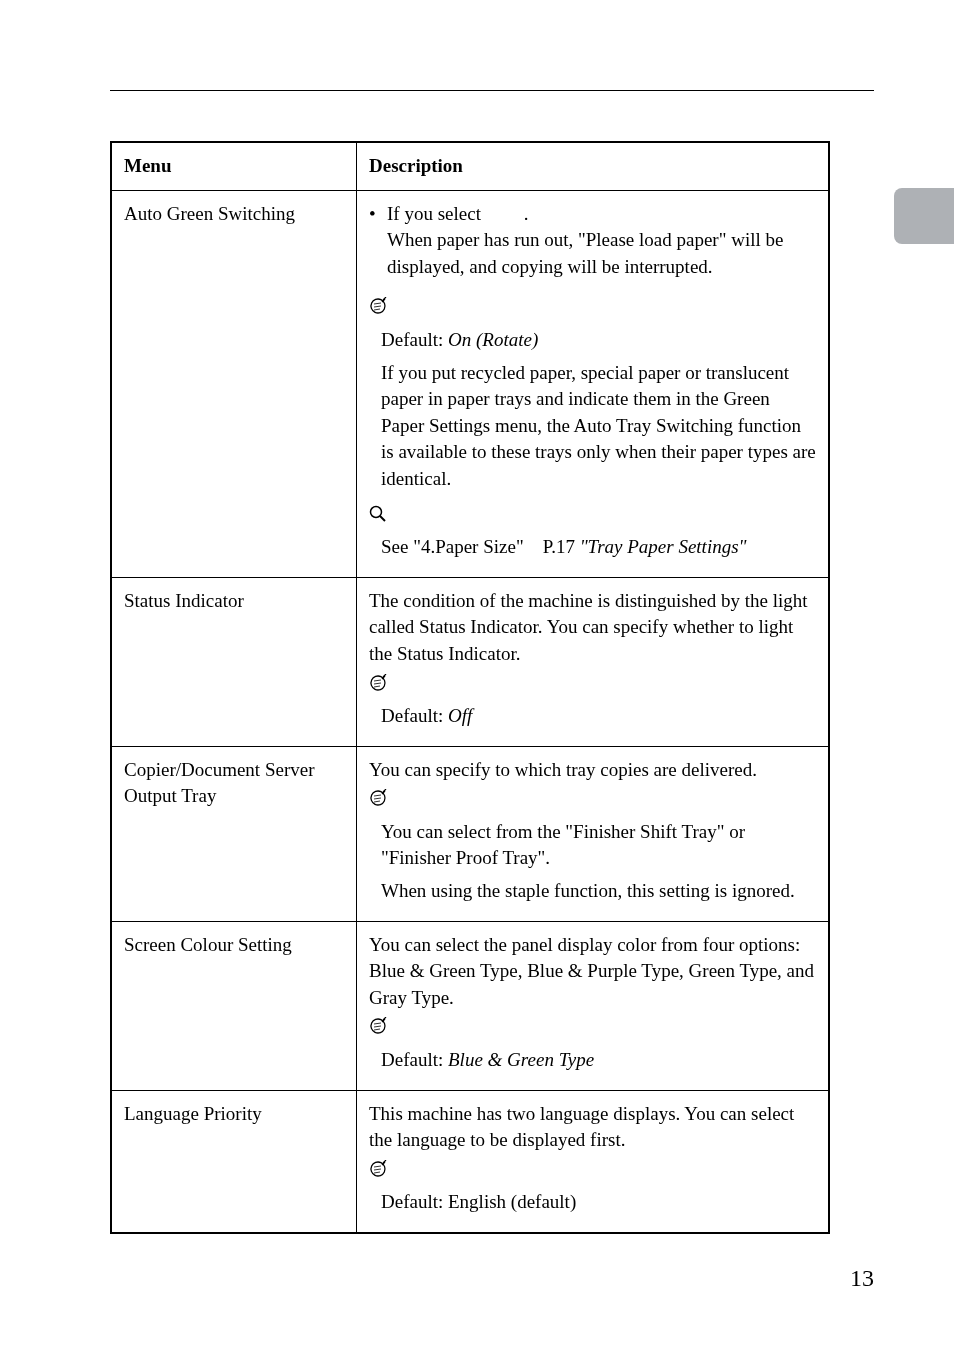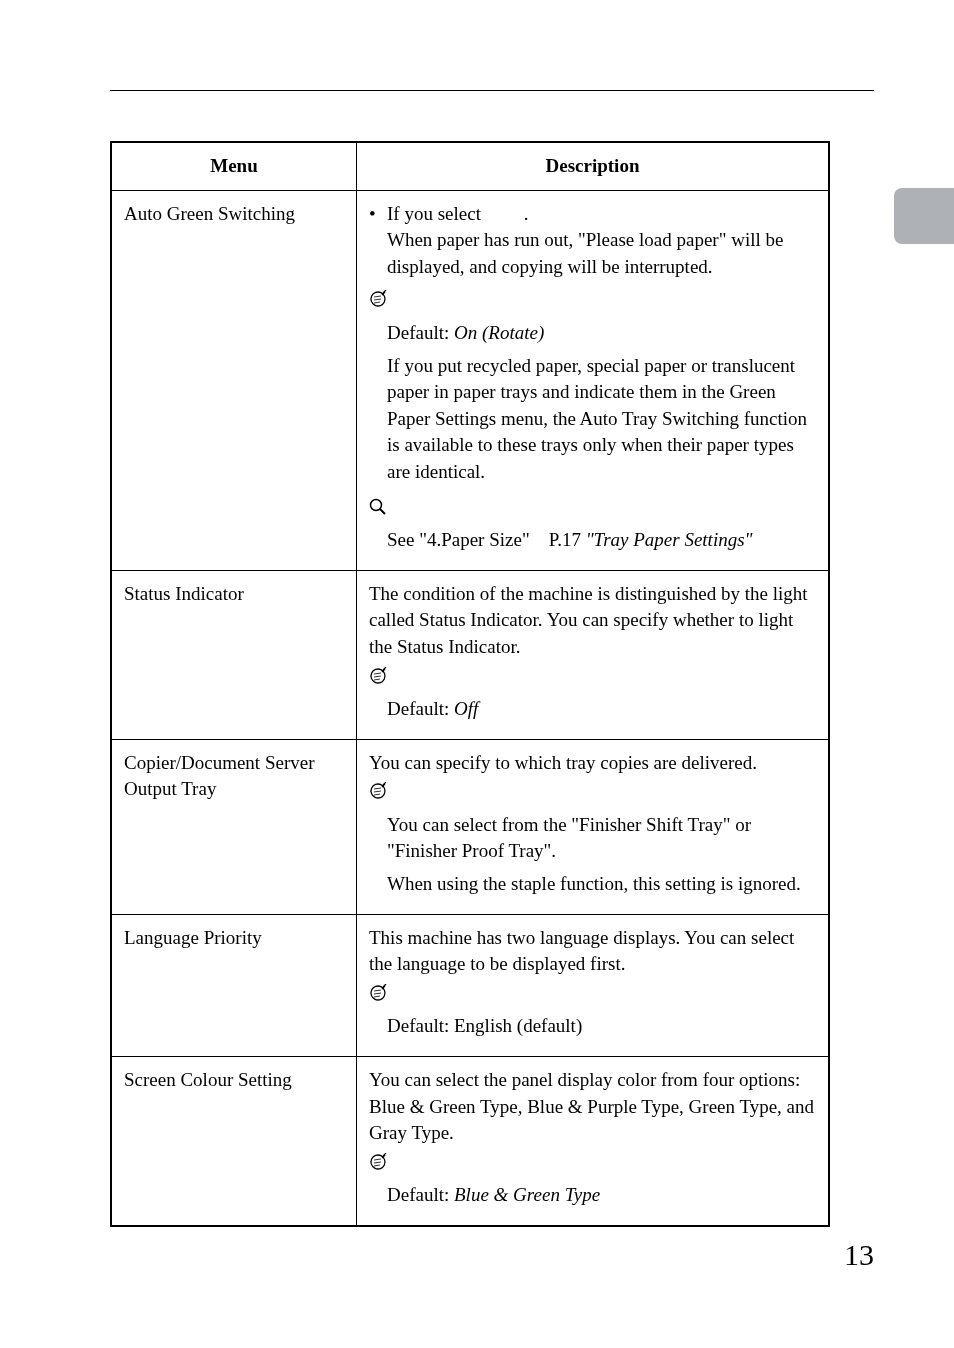--- a/index.html
+++ b/index.html
@@ -1,28 +1,28 @@
 <!DOCTYPE html>
 <html><head>
 <meta charset="utf-8">
 <style>
   body{margin:0;padding:0;background:#fff;font-family:"Palatino Linotype","Book Antiqua",Palatino,serif;color:#000;width:954px;height:1348px;position:relative}
   .page{padding:90px 80px 0 110px}
   .rule{border-top:1px solid #000;margin-bottom:50px}
   table.main{border-collapse:collapse;width:720px;border:2px solid #000}
   table.main td,table.main th{border:1px solid #000;padding:10px 12px;vertical-align:top;font-size:19px;line-height:1.4}
-  table.main th{font-weight:bold;text-align:center}
+  table.main th{font-weight:bold;text-align:left}
   .col-menu{width:220px}
-  .bullet{margin:0 0 4px 0;padding-left:18px;position:relative}
+  .bullet{margin:0 0 11px 0;padding-left:18px;position:relative}
   .bullet::before{content:"•";position:absolute;left:0;top:0}
   .note-icon{display:inline-block;margin:6px 0 4px 0}
   .note-icon svg{display:block}
-  .note-text{margin-left:18px;margin-bottom:6px}
+  .note-text{margin-left:12px;margin-bottom:6px}
   .italic{font-style:italic}
-  .pagenum{position:absolute;bottom:76px;right:80px;font-size:30px}
+  .pagenum{position:absolute;bottom:56px;right:80px;font-size:24px}
   .side-tab{position:absolute;top:188px;right:0;width:60px;height:56px;background:#aeb1b5;border-top-left-radius:8px;border-bottom-left-radius:8px}
 </style>
 </head>
 <body>
 
 <div class="side-tab"></div>
 
 <div class="page">
   <div class="rule"></div>
 
@@ -96,52 +96,52 @@
                 <line x1="5" y1="10" x2="12" y2="9" stroke="#000" stroke-width="0.8"></line>
                 <line x1="5" y1="13" x2="11" y2="12" stroke="#000" stroke-width="0.8"></line>
               </svg>
         </span>
         <div class="note-text">You can select from the "Finisher Shift Tray" or "Finisher Proof Tray".</div>
         <div class="note-text">When using the staple function, this setting is ignored.</div>
       </td>
     </tr>
 
     <tr>
-      <td>Language Priority</td>
-      <td>
-        <div>This machine has two language displays. You can select the language to be displayed first.</div>
-        <span class="note-icon">
-          <svg width="20" height="18" viewBox="0 0 20 18">
-                <ellipse cx="9" cy="9" rx="7" ry="7" fill="none" stroke="#000" stroke-width="1.3" transform="rotate(-20 9 9)"></ellipse>
-                <path d="M14 3 L17 0 M13 5 L16 2" stroke="#000" stroke-width="1.2"></path>
-                <line x1="5" y1="7" x2="12" y2="6" stroke="#000" stroke-width="0.8"></line>
-                <line x1="5" y1="10" x2="12" y2="9" stroke="#000" stroke-width="0.8"></line>
-                <line x1="5" y1="13" x2="11" y2="12" stroke="#000" stroke-width="0.8"></line>
-              </svg>
-        </span>
-        <div class="note-text">Default: English (default)</div>
-      </td>
-    </tr>
-
-    <tr>
       <td>Screen Colour Setting</td>
       <td>
         <div>You can select the panel display color from four options: Blue &amp; Green Type, Blue &amp; Purple Type, Green Type, and Gray Type.</div>
         <span class="note-icon">
           <svg width="20" height="18" viewBox="0 0 20 18">
                 <ellipse cx="9" cy="9" rx="7" ry="7" fill="none" stroke="#000" stroke-width="1.3" transform="rotate(-20 9 9)"></ellipse>
                 <path d="M14 3 L17 0 M13 5 L16 2" stroke="#000" stroke-width="1.2"></path>
                 <line x1="5" y1="7" x2="12" y2="6" stroke="#000" stroke-width="0.8"></line>
                 <line x1="5" y1="10" x2="12" y2="9" stroke="#000" stroke-width="0.8"></line>
                 <line x1="5" y1="13" x2="11" y2="12" stroke="#000" stroke-width="0.8"></line>
               </svg>
         </span>
         <div class="note-text">
           <span>Default: </span><span class="italic">Blue &amp; Green Type</span>
         </div>
       </td>
     </tr>
 
+    <tr>
+      <td>Language Priority</td>
+      <td>
+        <div>This machine has two language displays. You can select the language to be displayed first.</div>
+        <span class="note-icon">
+          <svg width="20" height="18" viewBox="0 0 20 18">
+                <ellipse cx="9" cy="9" rx="7" ry="7" fill="none" stroke="#000" stroke-width="1.3" transform="rotate(-20 9 9)"></ellipse>
+                <path d="M14 3 L17 0 M13 5 L16 2" stroke="#000" stroke-width="1.2"></path>
+                <line x1="5" y1="7" x2="12" y2="6" stroke="#000" stroke-width="0.8"></line>
+                <line x1="5" y1="10" x2="12" y2="9" stroke="#000" stroke-width="0.8"></line>
+                <line x1="5" y1="13" x2="11" y2="12" stroke="#000" stroke-width="0.8"></line>
+              </svg>
+        </span>
+        <div class="note-text">Default: English (default)</div>
+      </td>
+    </tr>
+
   </tbody>
     </table>
 </div>
 
 <div class="pagenum">13</div>
 
 </body></html>

